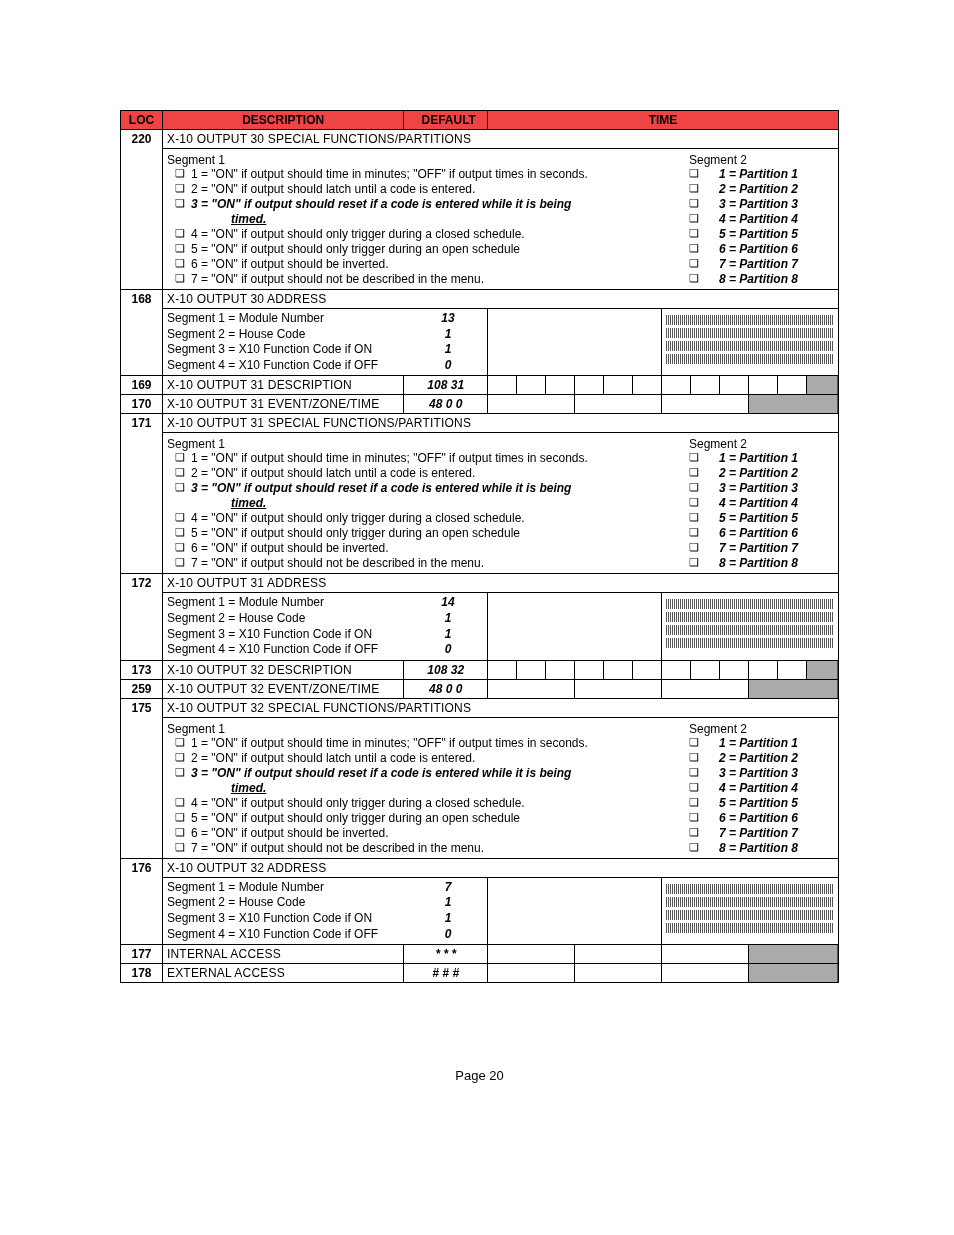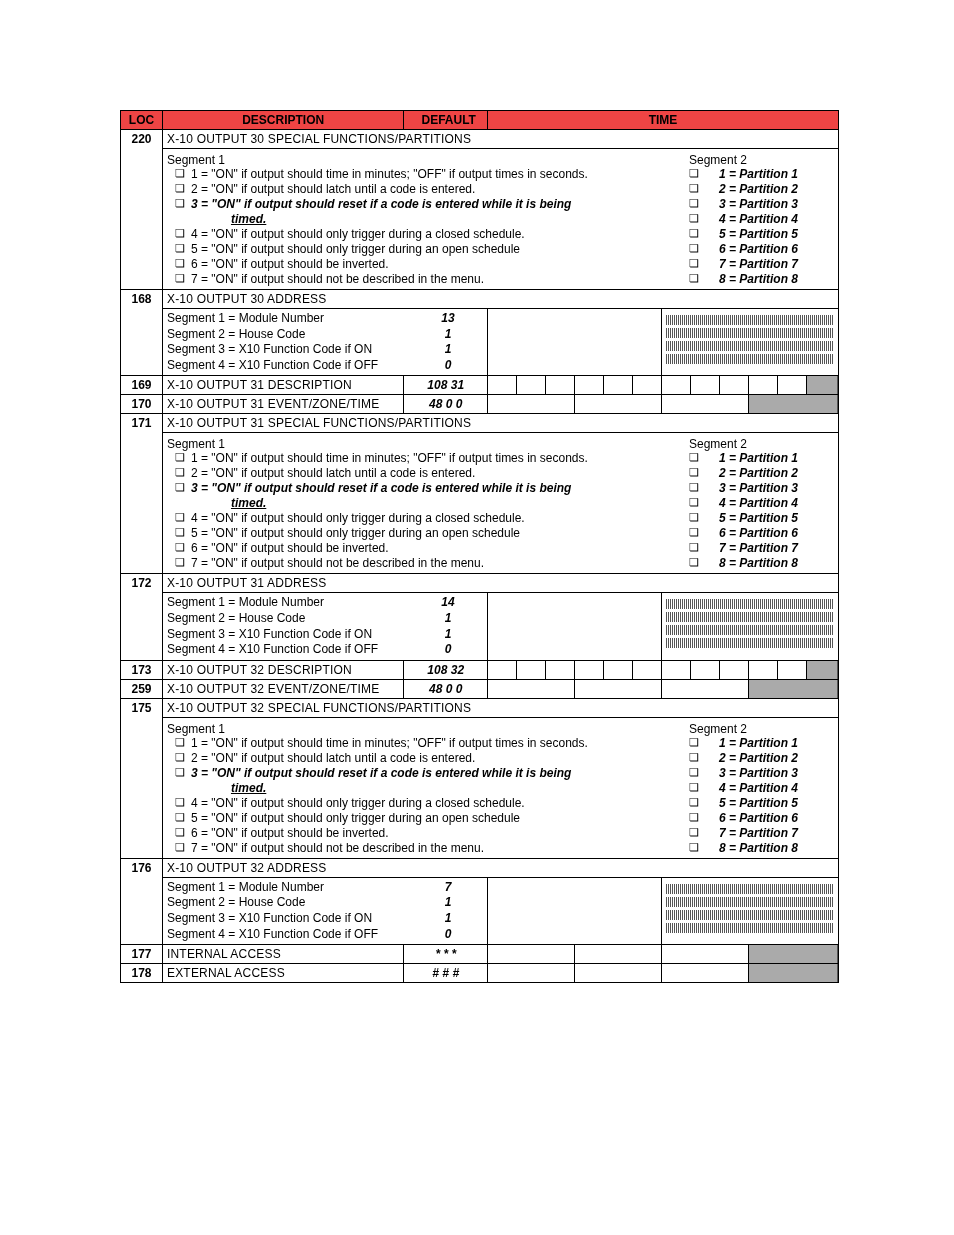--- a/index.html
+++ b/index.html
@@ -441,13 +441,14 @@
     <td class="default-col"># # #</td>
     <td class="data-col" colspan="3"></td>
     <td class="data-col" colspan="3"></td>
     <td class="data-col" colspan="3"></td>
     <td class="data-shade-wide" colspan="3"></td>
   </tr>
 
 </tbody>
     </table>
 
+<div class="footer">Page 20</div>
 </div>
 
 </body></html>

